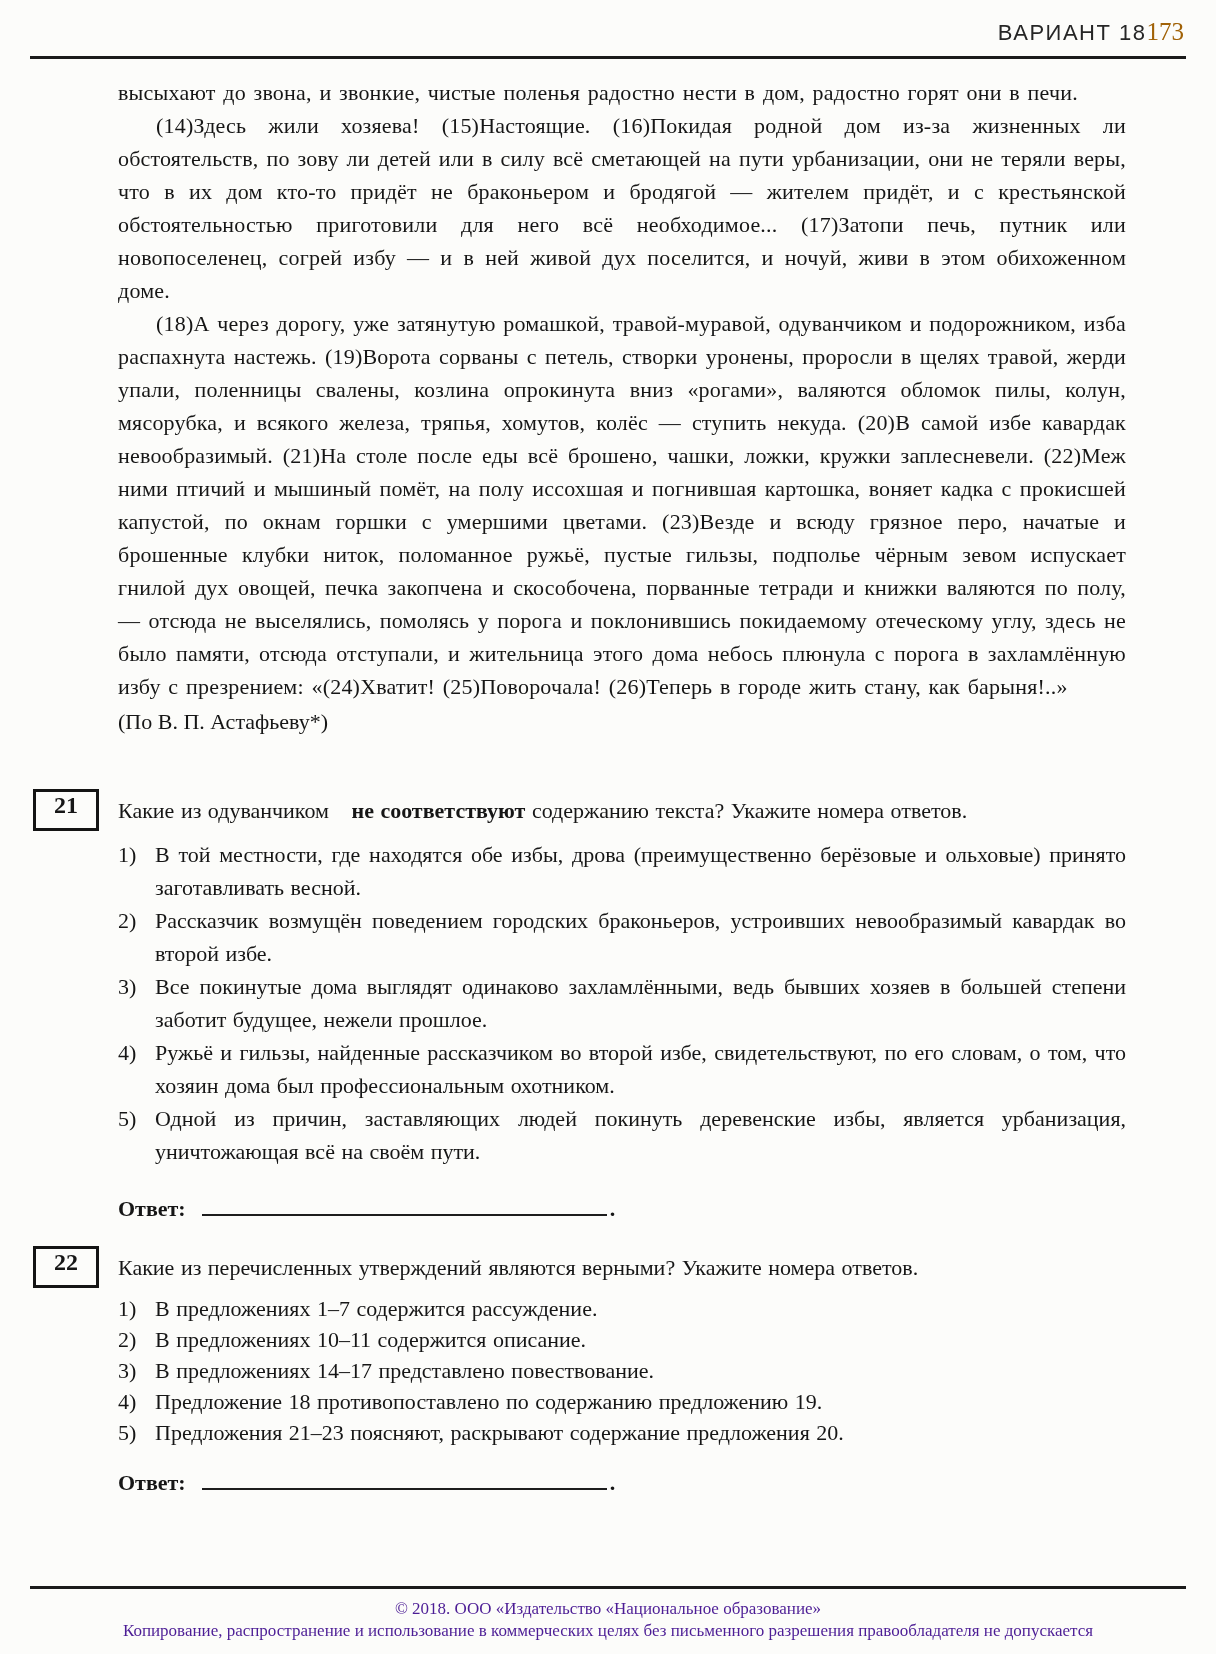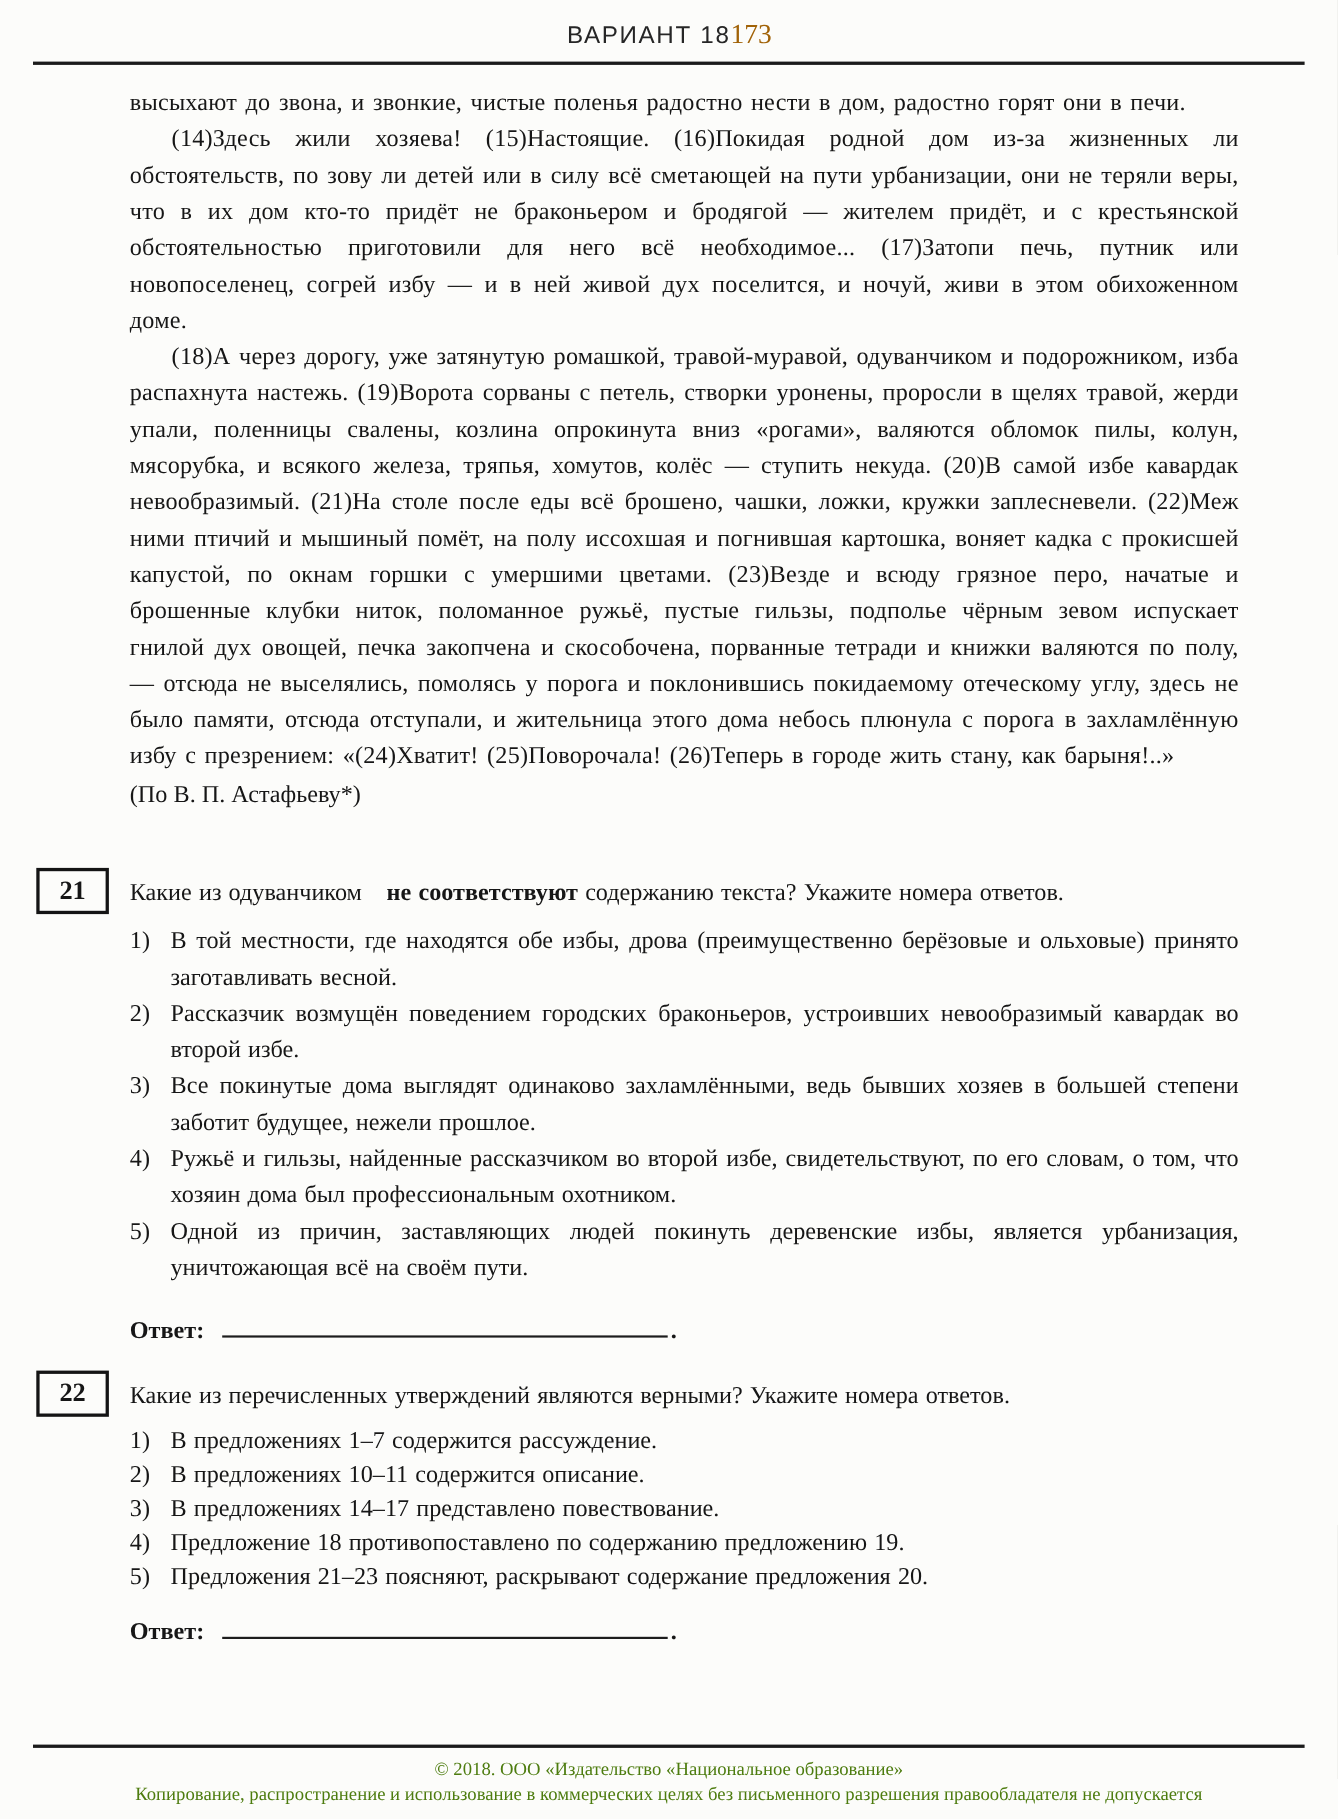--- a/index.html
+++ b/index.html
@@ -6,59 +6,59 @@
   .page{
     position:relative;
     width:1216px;height:1654px;
     margin:0 auto;
     background:#fcfcfa;
     color:#161616;
     font-family:"Liberation Serif", serif;
     overflow:hidden;
   }
   
-  .hdr{position:absolute;top:18px;left:33px;right:32px;display:flex;justify-content:center;align-items:baseline;}
+  .hdr{position:absolute;top:18px;left:33px;right:32px;display:flex;justify-content:flex-end;align-items:baseline;}
   .hdr-variant{font-family:"Liberation Sans", sans-serif;font-size:22px;letter-spacing:1.5px;color:#262626;}
   .hdr-page{font-size:25px;color:#a16207;}
   .hdr-rule{position:absolute;top:56px;left:30px;right:30px;height:3px;background:#1b1b1b;}
 
   
   .content{position:absolute;top:76px;left:118px;right:90px;}
   p.body{margin:0;font-size:22px;line-height:33px;text-align:justify;word-spacing:2px;letter-spacing:.2px;}
   p.indent{text-indent:38px;}
   .attribution{margin:2px 0 0 0;font-size:22px;line-height:33px;text-align:left;}
   .footnote{margin:17px 0 0 40px;font-size:21px;line-height:30px;}
   .footnote .fn-name{font-style:italic;font-weight:700;}
 
   
   .question{position:relative;margin-top:56px;}
   .question.second{margin-top:26px;}
   .qnum{
     position:absolute;left:-85px;top:-5px;
     width:60px;height:36px;
     border:3px solid #141414;
-    display:flex;align-items:center;justify-content:center;
+    display:flex;align-items:flex-start;justify-content:center;
     font-size:24px;font-weight:700;background:#fcfcfa;
   }
   .prompt{margin:0;font-size:22px;line-height:33px;text-align:justify;word-spacing:1px;}
   .prompt b{font-weight:700;margin-left:16px;}
   .options{margin:11px 0 0 0;padding:0;list-style:none;font-size:22px;line-height:33px;}
   .question.second .options{line-height:31px;margin-top:9px;}
   .opt{display:flex;}
   .opt-num{flex:none;width:37px;}
   .opt-text{flex:1;text-align:justify;word-spacing:1px;}
   .answer-row{margin-top:24px;font-size:22px;line-height:33px;display:flex;align-items:baseline;font-weight:bold;}
   .question.second .answer-row{margin-top:18px;}
   .answer-blank{display:inline-block;width:405px;border-bottom:2px solid #1d1d1d;height:18px;margin-left:16px;}
   .answer-period{margin-left:3px;}
 
   
   .footer{position:absolute;left:30px;right:30px;bottom:12px;text-align:center;}
   .footer-rule{height:3px;background:#1b1b1b;margin-bottom:9px;}
-  .footer-line{font-size:17px;line-height:22px;color:#4d7c0f;margin:0;}
+  .footer-line{font-size:17px;line-height:22px;color:#4c1d95;margin:0;}
 </style>
 </head>
 <body>
 
 <div class="page">
 
   <div class="hdr">
     <span class="hdr-variant">ВАРИАНТ 18</span>
     <span class="hdr-page">173</span>
   </div>

